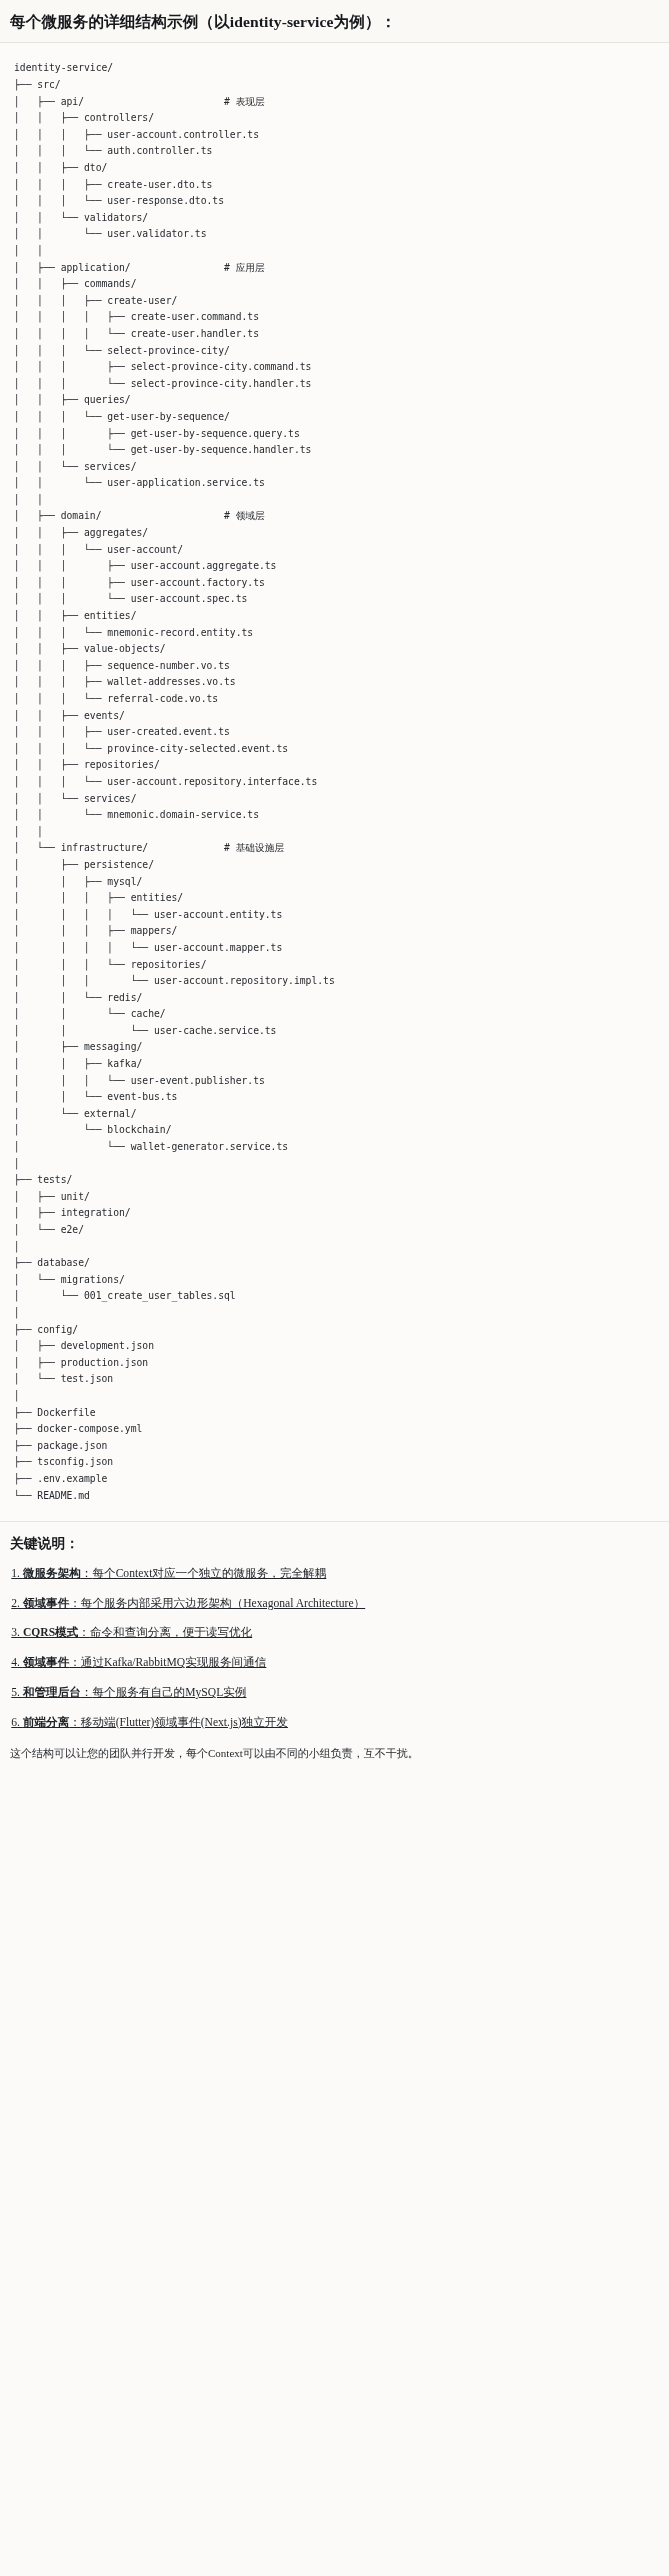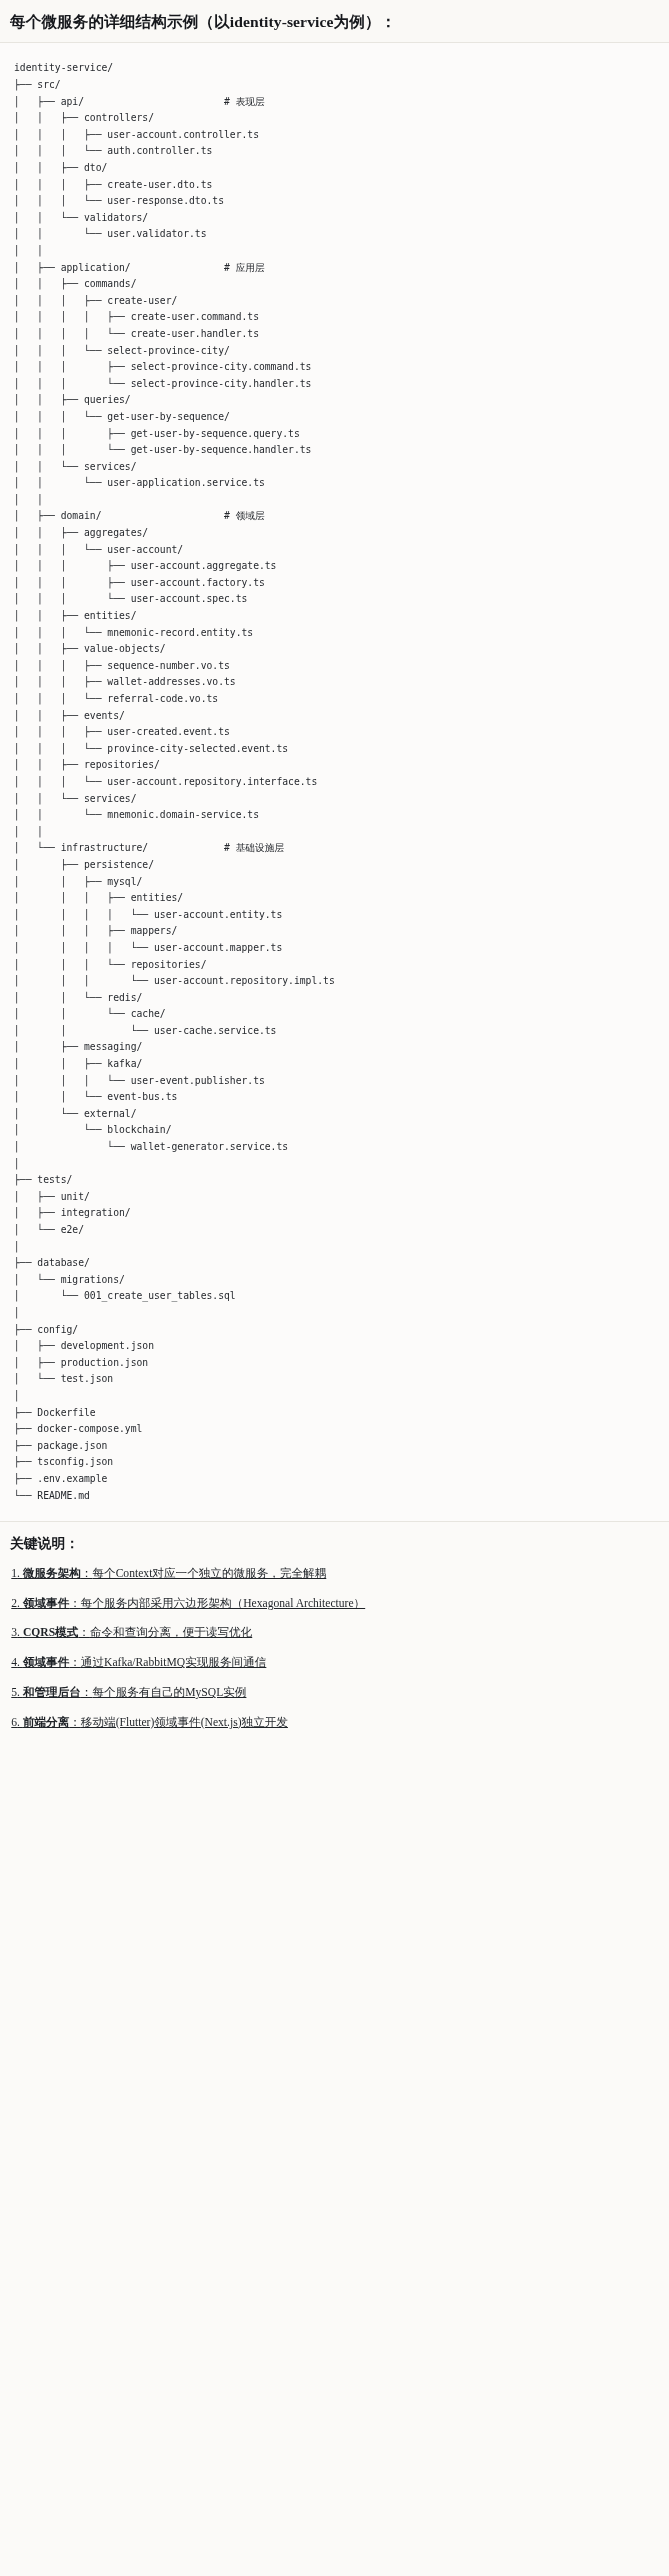--- a/index.html
+++ b/index.html
@@ -212,16 +212,17 @@
         <span class="k">领域事件</span><span>：</span><span>通过Kafka/RabbitMQ实现服务间通信</span>
       </li>
       <li>
         <span class="k">和管理后台</span><span>：</span><span>每个服务有自己的MySQL实例</span>
       </li>
       <li>
         <span class="k">前端分离</span><span>：</span><span>移动端(Flutter)领域事件(Next.js)独立开发</span>
       </li>
     </ol>
 
+    <p class="closing">这个结构可以让您的团队并行开发，每个Context可以由不同的小组负责，互不干扰。</p>
   </div>
 
 </div>
 
 
 </body></html>

